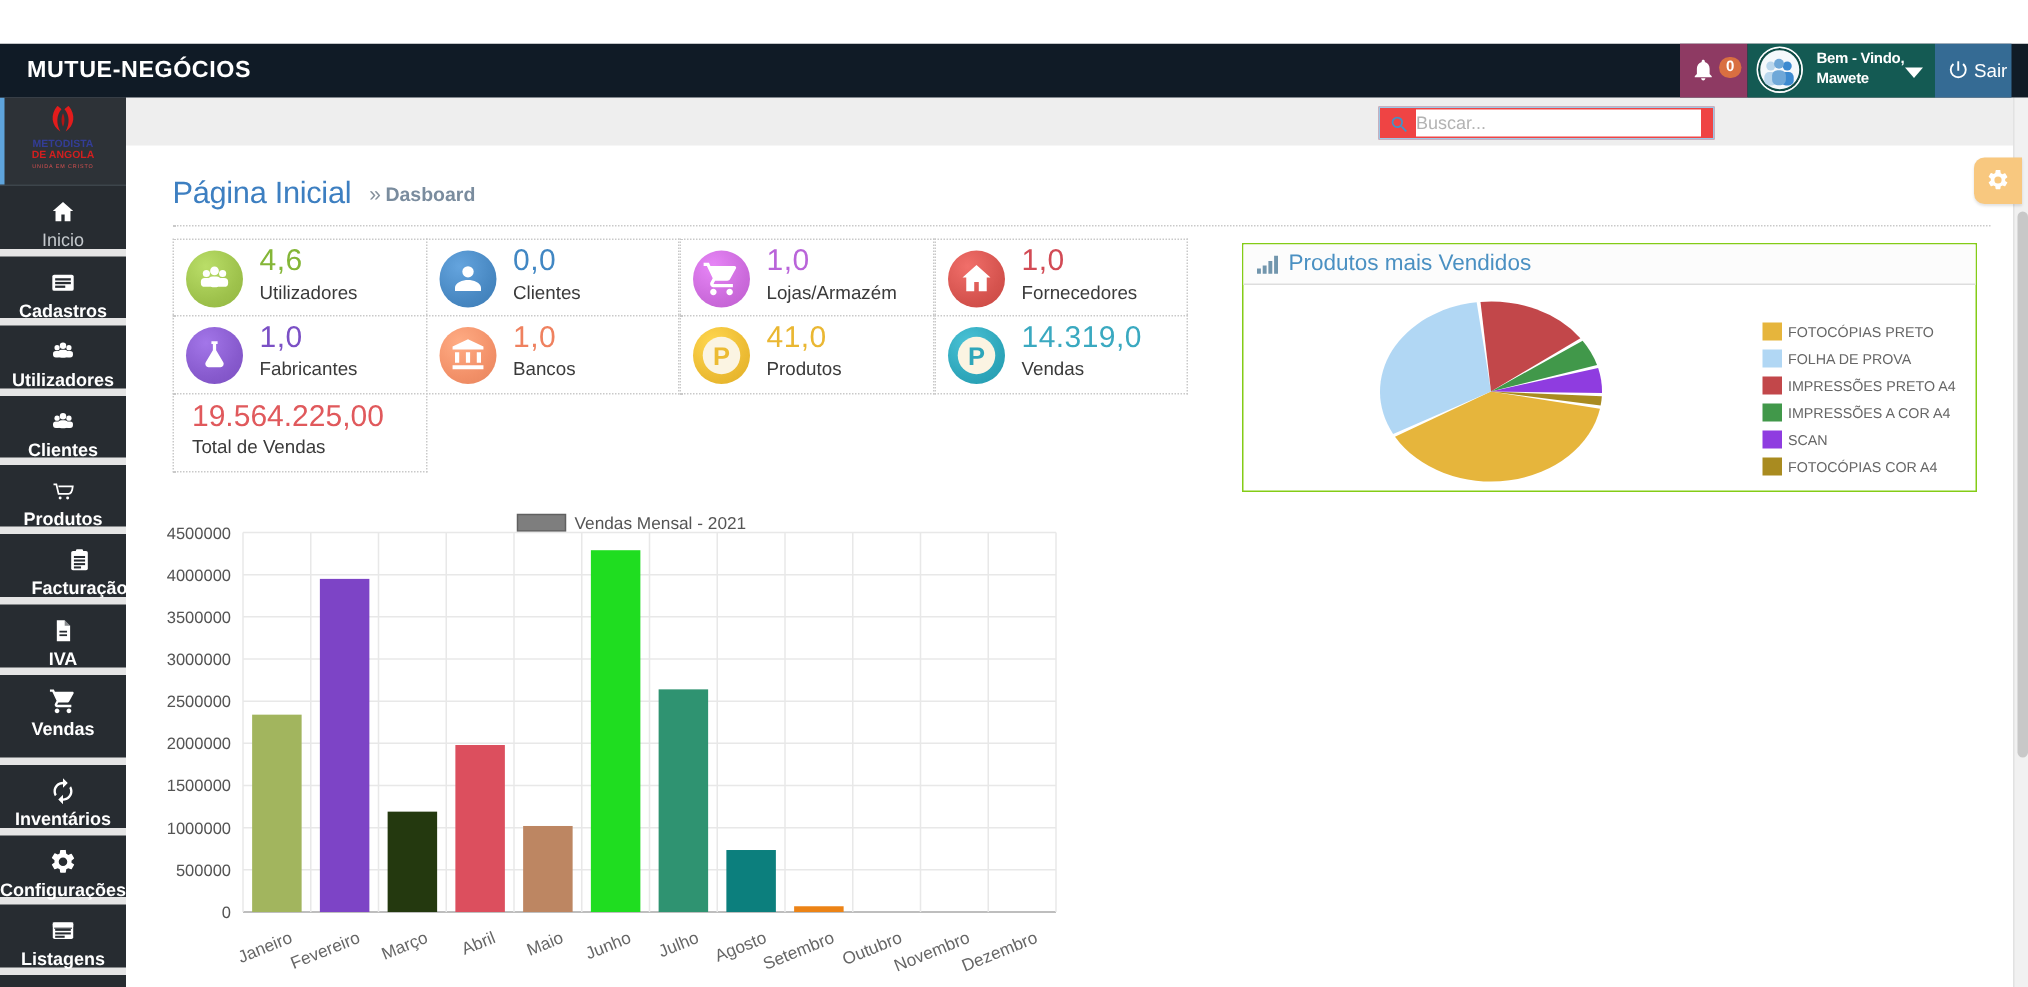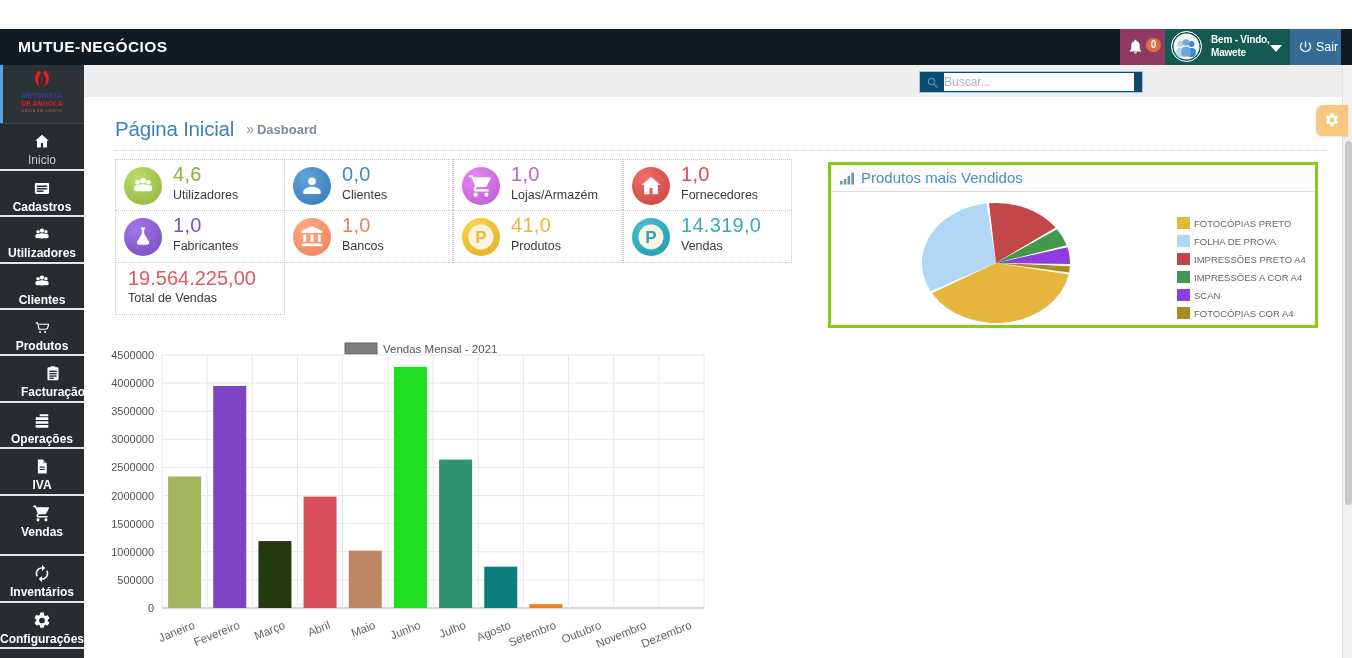--- a/index.html
+++ b/index.html
@@ -24,28 +24,28 @@
     border-left:6px solid transparent; border-right:6px solid transparent; border-top:7px solid #fff; }
   .tb-sair { width:51px; height:36px; background:#356b94; position:relative; cursor:pointer; color:#fff; }
   .tb-sair svg { position:absolute; left:8px; top:10px; }
   .tb-sair span { position:absolute; left:26px; top:0; line-height:36px; font-size:12.5px; }
 
   
   .sidebar { position:absolute; left:0; top:36px; width:84px; height:622px; background:#272c31; z-index:20; }
   .logo-cell { position:relative; width:84px; height:59px; background:#2d3237; border-bottom:1px solid #3d454b; cursor:pointer; }
   .logo-strip { position:absolute; left:0; top:0; width:3px; height:58px; background:#5ea4dc; }
   .logo-art { position:absolute; left:50%; top:4px; transform:translateX(-50%); }
-  .side-item { position:relative; width:84px; border-bottom:2px solid #e5e5e5; text-align:center; cursor:pointer; padding-top:8px; }
+  .side-item { position:relative; width:84px; border-bottom:5px solid #e5e5e5; text-align:center; cursor:pointer; padding-top:8px; }
   .side-item .icn { display:block; height:19px; }
   .side-item .lbl { display:block; margin-top:2px; font-size:12px; font-weight:bold; color:#fff; line-height:14px; }
   .side-item.dim .lbl { color:#c4c9cd; font-weight:normal; }
 
   
   .searchstrip { position:absolute; left:84px; top:36px; width:1258px; height:32px; background:#eeeeee; z-index:5; }
-  .searchbox { position:absolute; left:835px; top:6px; width:224px; height:22px; background:#0c4a6e;
+  .searchbox { position:absolute; left:835px; top:6px; width:224px; height:22px; background:#ef4444;
     border:1px solid #9dc7e6; border-radius:0; }
   .searchbox svg { position:absolute; left:6px; top:4px; }
   .searchbox input { position:absolute; left:24px; top:1px; width:190px; height:18px; border:0; outline:0;
     font-size:12px; color:#555; font-family:"Liberation Sans", sans-serif; }
   .searchbox input::placeholder { color:#b3b3b3; }
   .content { position:absolute; left:84px; top:68px; width:1258px; height:590px; background:#fff; }
 
   .page-head { position:absolute; left:115px; top:88px; display:flex; align-items:center; }
   .page-title { color:#3d7fc1; font-size:20.5px; font-weight:400; letter-spacing:-0.2px; }
   .crumb { margin-left:12px; color:#7a8c9e; font-size:13px; font-weight:bold; }
@@ -56,21 +56,21 @@
   .stats { position:absolute; left:115px; top:130px; width:679px; }
   .stat-cell { position:absolute; height:52px; border:1px dotted #c9c9c9; background:#fff; }
   .stat-ic { position:absolute; left:8px; top:7px; width:38px; height:38px; border-radius:50%; }
   .stat-ic svg { position:absolute; left:50%; top:50%; transform:translate(-50%,-50%); }
   .stat-num { position:absolute; left:57px; top:3px; font-size:20px; letter-spacing:.3px; }
   .stat-lbl { position:absolute; left:57px; top:28px; font-size:12.5px; color:#3a3a3a; }
   .total-num { position:absolute; left:12px; top:4px; font-size:20px; }
   .total-lbl { position:absolute; left:12px; top:28px; font-size:12.5px; color:#3a3a3a; }
 
   
-  .pie-panel { position:absolute; left:828px; top:133px; width:490px; height:166px; border:3px solid #84cc16; background:#fff; }
+  .pie-panel { position:absolute; left:828px; top:133px; width:490px; height:166px; border:1px solid #84cc16; background:#fff; }
   .pie-head { position:relative; height:27px; border-bottom:1px solid #ddd; background:#fcfcfc; }
   .pie-head svg { position:absolute; left:9px; top:7px; }
   .pie-title { position:absolute; left:30px; top:0; line-height:26px; font-size:15px; color:#4a90c2; }
 
   
   .gearbtn { position:absolute; left:1316px; top:76px; width:32px; height:31px; background:#f8c87f;
     border-radius:7px 0 0 7px; z-index:25; cursor:pointer; box-shadow:0 1px 2px rgba(0,0,0,.12); }
   .gearbtn svg { position:absolute; left:8px; top:7px; }
   .vscroll { position:absolute; left:1342px; top:36px; width:10px; height:622px; background:#f1f1f1;
     border-left:1px solid #e2e2e2; z-index:22; }
@@ -178,29 +178,20 @@
         <div class="side-item" style="height: 47px; padding-left: 21px;">
           <span class="icn"><svg width="20" height="19" viewBox="0 0 24 24">
               <rect x="5" y="4.2" width="14" height="16.2" rx="1.5" fill="#FFF"></rect>
               <rect x="9" y="2.8" width="6" height="3" rx="1" fill="#FFF"></rect>
               <rect x="7.3" y="8.4" width="9.4" height="1.7" fill="#272c31"></rect>
               <rect x="7.3" y="11.4" width="9.4" height="1.7" fill="#272c31"></rect>
               <rect x="7.3" y="14.4" width="9.4" height="1.7" fill="#272c31"></rect>
               <rect x="7.3" y="17.2" width="6" height="1.7" fill="#272c31"></rect>
             </svg></span>
           <span class="lbl">Facturação</span>
-        </div>
-        <div class="side-item" style="height: 46px;">
-          <span class="icn"><svg width="20" height="19" viewBox="0 0 24 24">
-              <rect x="9" y="4" width="11" height="2.6" rx="0.8" fill="#FFF"></rect>
-              <rect x="4" y="8" width="16" height="3.4" rx="0.8" fill="#FFF"></rect>
-              <rect x="4" y="12.8" width="16" height="3.4" rx="0.8" fill="#FFF"></rect>
-              <rect x="4" y="17.6" width="16" height="3.4" rx="0.8" fill="#FFF"></rect>
-            </svg></span>
-          <span class="lbl">Operações</span>
         </div>
         <div class="side-item" style="height: 47px;">
           <span class="icn"><svg width="20" height="19" viewBox="0 0 24 24">
               <path fill="#FFF" d="M6.8 3.2h6.6l4.6 4.6v13H6.8z"></path>
               <path fill="#272c31" d="M13.4 3.2v4.6H18z" opacity="0.55"></path>
               <rect x="9" y="12" width="6.4" height="1.5" fill="#272c31"></rect>
               <rect x="9" y="15" width="6.4" height="1.5" fill="#272c31"></rect>
             </svg></span>
           <span class="lbl">IVA</span>
         </div>

